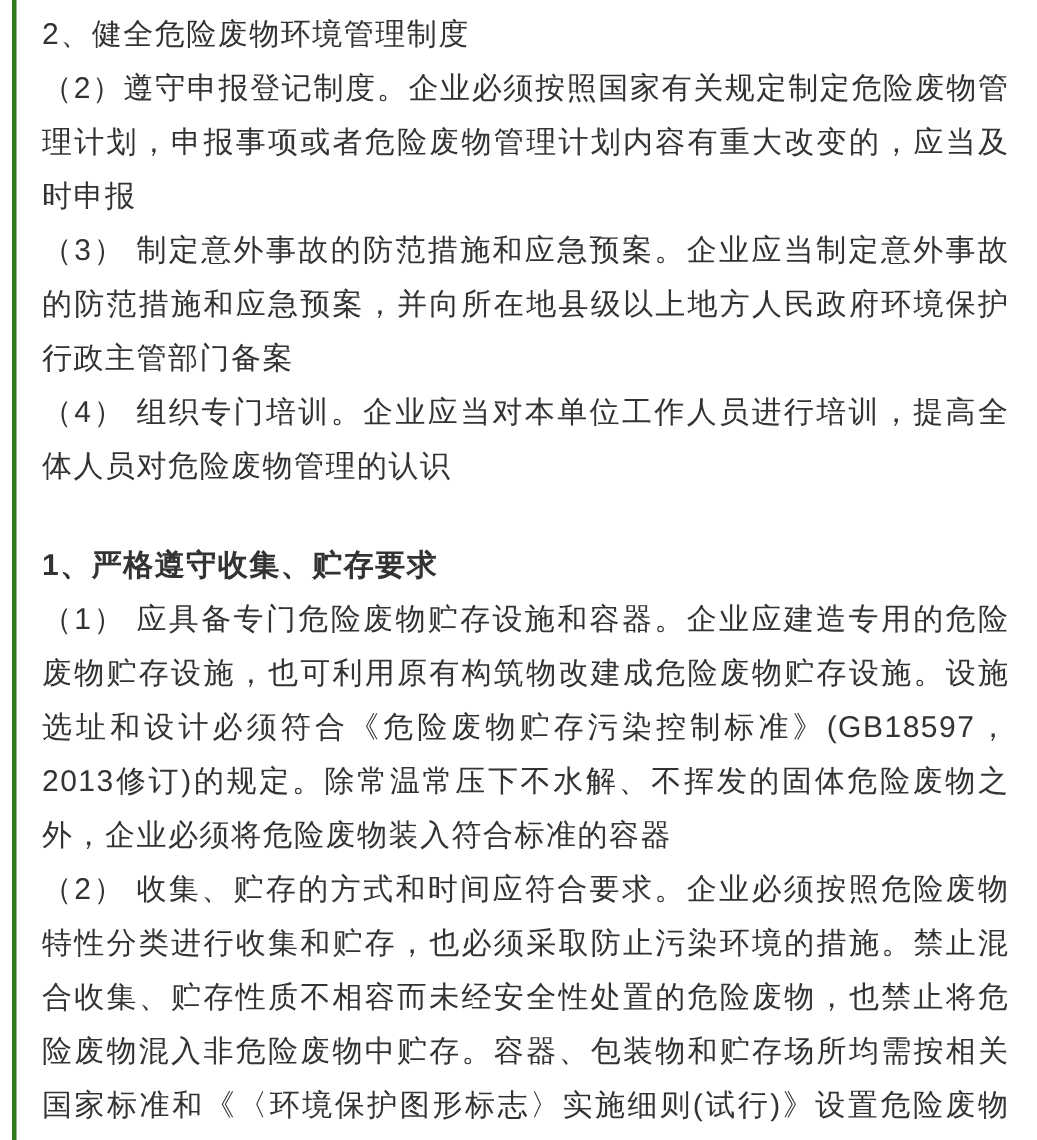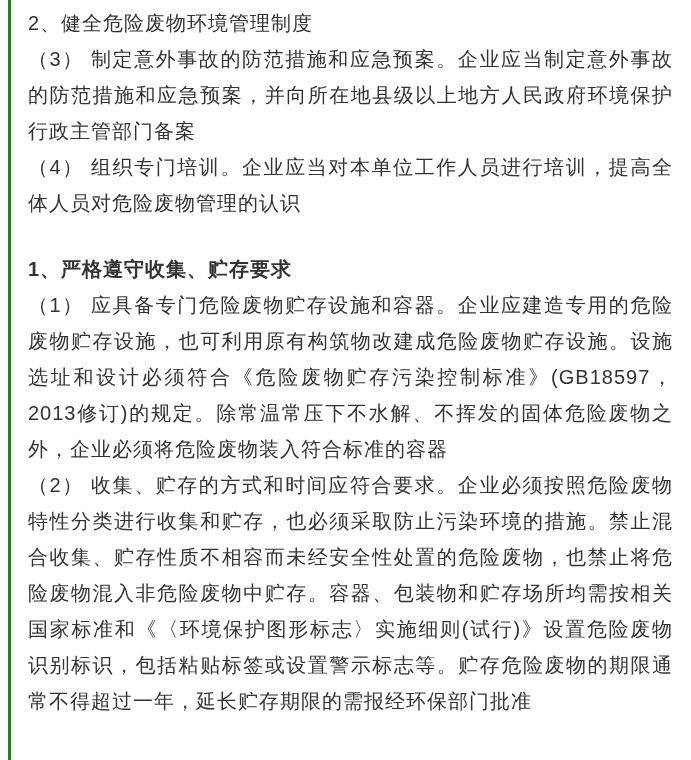--- a/index.html
+++ b/index.html
@@ -62,20 +62,21 @@
 <body>
 
 <div class="page">
 
   <div class="accent-line"></div>
 
   <div class="content">
 
     <section>
       <p class="section-heading">2、健全危险废物环境管理制度</p>
+      <p class="para">（2）遵守申报登记制度。企业必须按照国家有关规定制定危险废物管理计划，申报事项或者危险废物管理计划内容有重大改变的，应当及时申报</p>
       <p class="para">（3） 制定意外事故的防范措施和应急预案。企业应当制定意外事故的防范措施和应急预案，并向所在地县级以上地方人民政府环境保护行政主管部门备案</p>
       <p class="para">（4） 组织专门培训。企业应当对本单位工作人员进行培训，提高全体人员对危险废物管理的认识</p>
     </section>
 
     <section>
       <p class="section-heading bold section-gap">1、严格遵守收集、贮存要求</p>
       <p class="para">（1） 应具备专门危险废物贮存设施和容器。企业应建造专用的危险废物贮存设施，也可利用原有构筑物改建成危险废物贮存设施。设施选址和设计必须符合《危险废物贮存污染控制标准》(GB18597，2013修订)的规定。除常温常压下不水解、不挥发的固体危险废物之外，企业必须将危险废物装入符合标准的容器</p>
       <p class="para">（2） 收集、贮存的方式和时间应符合要求。企业必须按照危险废物特性分类进行收集和贮存，也必须采取防止污染环境的措施。禁止混合收集、贮存性质不相容而未经安全性处置的危险废物，也禁止将危险废物混入非危险废物中贮存。容器、包装物和贮存场所均需按相关国家标准和《〈环境保护图形标志〉实施细则(试行)》设置危险废物识别标识，包括粘贴标签或设置警示标志等。贮存危险废物的期限通常不得超过一年，延长贮存期限的需报经环保部门批准</p>
     </section>
 

